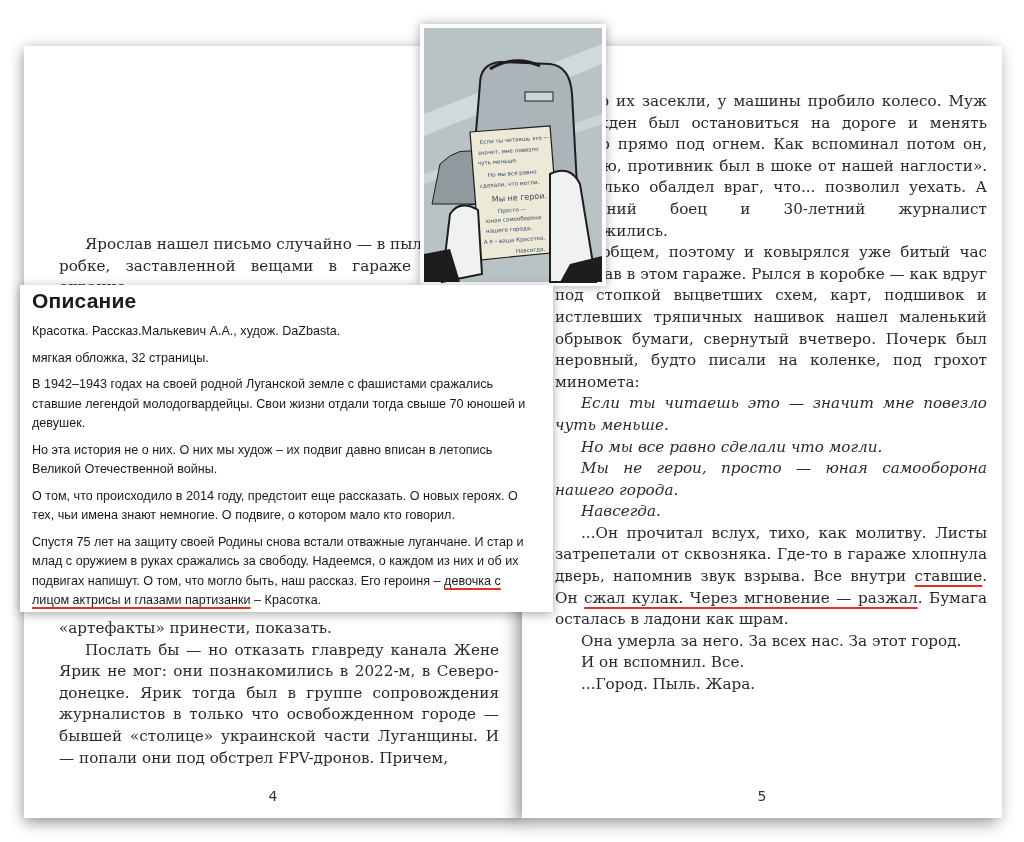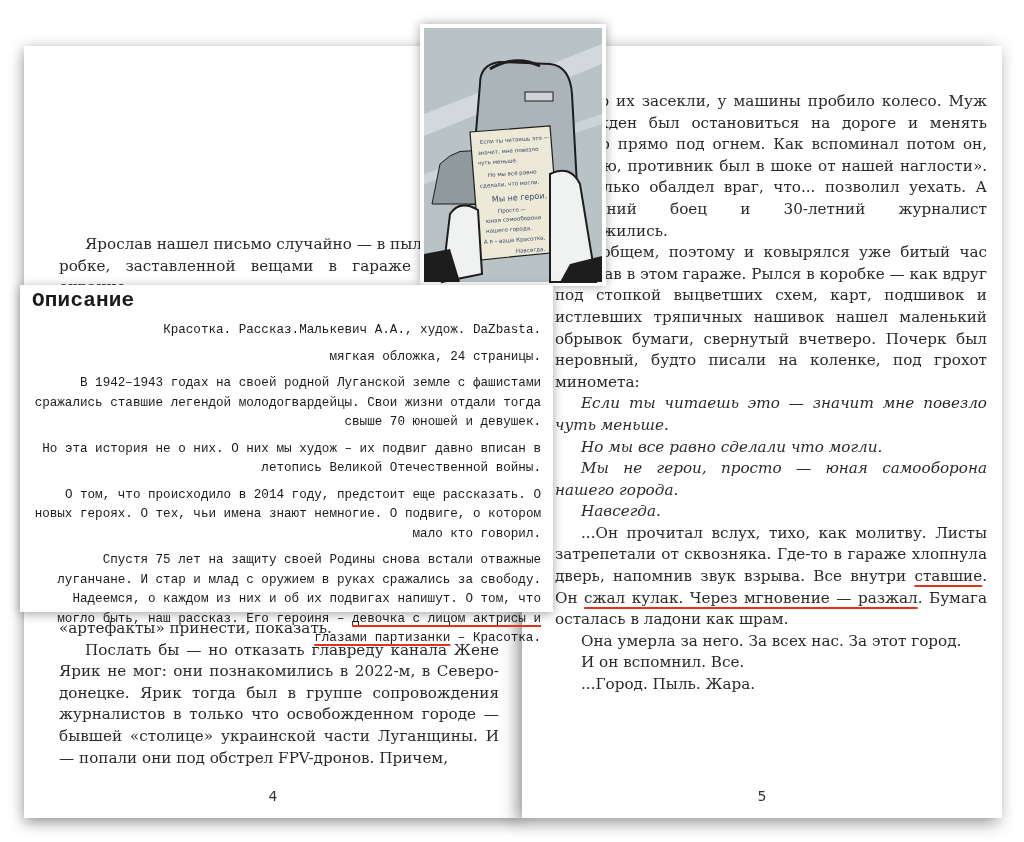--- a/index.html
+++ b/index.html
@@ -36,24 +36,24 @@
     position: absolute; left: 420px; top: 24px; width: 186px; height: 262px;
     background: #fff; z-index: 3; box-shadow: 0 0 10px rgba(0,0,0,0.35);
   }
   .illustration svg { display: block; }
 
   .popup {
     position: absolute; left: 20px; top: 285px; width: 533px; height: 327px;
     background: #fff; z-index: 4; box-sizing: border-box;
     padding: 4px 12px 0 12px;
     box-shadow: 0 2px 10px rgba(0,0,0,0.35);
-    font-family: Liberation Mono, monospace; color: #1a1a1a;
+    font-family: Liberation Sans, sans-serif; color: #1a1a1a;
   }
   .popup-title { font-size: 21px; font-weight: bold; margin: 0 0 9px 0; letter-spacing: 0.2px; }
-  .popup-p { font-size: 12.6px; line-height: 19.5px; margin: 0 0 7px 0; text-align: right; }
+  .popup-p { font-size: 12.6px; line-height: 19.5px; margin: 0 0 7px 0; }
   .popup-p .ul-red { text-underline-offset: 3px; }
 </style>
 </head>
 <body>
 
 <div class="page page-left">
   <div class="page-body" style="top:188px">
     <p class="para indent">Ярослав нашел письмо случайно — в пыль-</p>
     <p class="para">робке, заставленной вещами в гараже дяди на окраине</p>
     <p class="para">Луганска.</p>
@@ -107,18 +107,18 @@
     <path d="M22 258 L30 190 Q40 175 58 186 L62 250 Z" fill="#f0f2f2" stroke="#1d1d1d" stroke-width="2"></path>
     <path d="M130 150 Q150 140 160 160 L176 258 L130 258 Z" fill="#f0f2f2" stroke="#1d1d1d" stroke-width="2"></path>
     <path d="M4 230 L30 225 L40 258 L4 258 Z" fill="#1d1d1d"></path>
     <path d="M150 240 L182 232 L182 258 L140 258 Z" fill="#1d1d1d"></path>
   </svg>
 </div>
 
 <div class="popup">
   <h2 class="popup-title">Описание</h2>
   <p class="popup-p">Красотка. Рассказ.Малькевич А.А., худож. DaZbasta.</p>
-  <p class="popup-p">мягкая обложка, 24 страницы.</p>
+  <p class="popup-p">мягкая обложка, 32 страницы.</p>
   <p class="popup-p">В 1942–1943 годах на своей родной Луганской земле с фашистами сражались ставшие легендой молодогвардейцы. Свои жизни отдали тогда свыше 70 юношей и девушек.</p>
   <p class="popup-p">Но эта история не о них. О них мы худож – их подвиг давно вписан в летопись Великой Отечественной войны.</p>
   <p class="popup-p">О том, что происходило в 2014 году, предстоит еще рассказать. О новых героях. О тех, чьи имена знают немногие. О подвиге, о котором мало кто говорил.</p>
   <p class="popup-p"><span>Спустя 75 лет на защиту своей Родины снова встали отважные луганчане. И стар и млад с оружием в руках сражались за свободу. Надеемся, о каждом из них и об их подвигах напишут. О том, что могло быть, наш рассказ. Его героиня – </span><span class="ul-red">девочка с лицом актрисы и глазами партизанки</span><span> – Красотка.</span></p>
 </div>
 
 </body></html>

